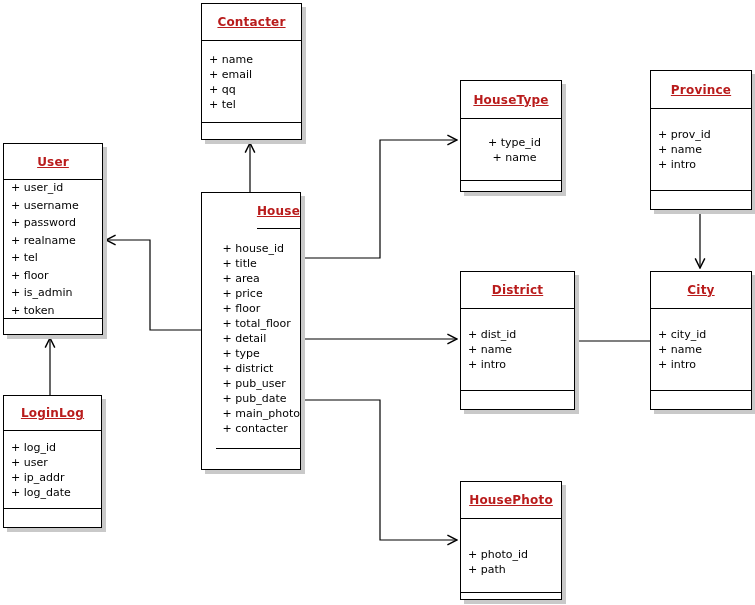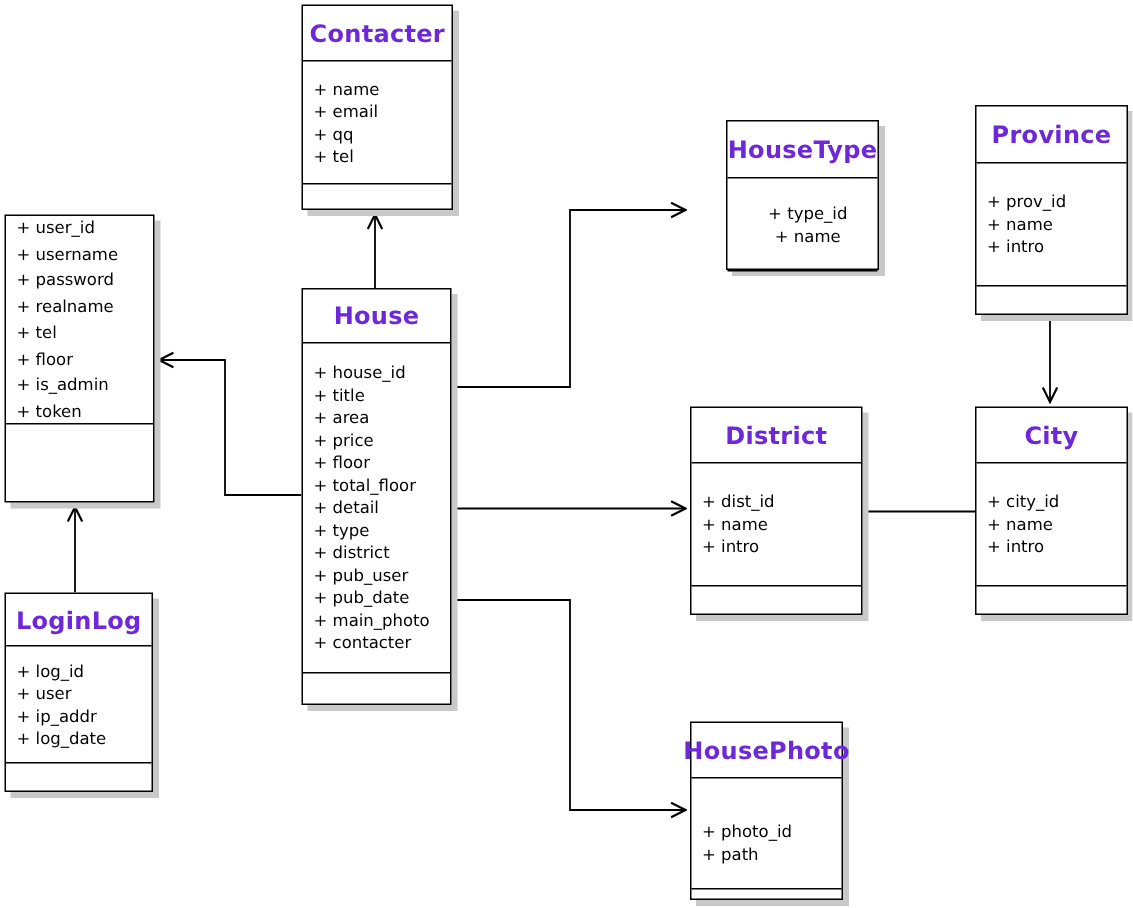--- a/index.html
+++ b/index.html
@@ -36,25 +36,26 @@
     box-shadow: 4px 4px 0 0 #c9c9c9;
     display: flex;
     flex-direction: column;
   }
   .entity-title {
     box-sizing: border-box;
     flex: 0 0 auto;
     display: flex;
     align-items: center;
     justify-content: center;
-    font-size: 16px;
+    font-size: 12px;
     font-weight: bold;
-    color: #6d28d9;
+    color: #b91c1c;
     border-bottom: 1.5px solid #000000;
     letter-spacing: 0.2px;
+    text-decoration: underline;
   }
   .entity-attrs {
     box-sizing: border-box;
     flex: 0 0 auto;
     display: flex;
     flex-direction: column;
     justify-content: center;
     padding-left: 7px;
     font-size: 11px;
     line-height: 15px;
@@ -92,52 +93,53 @@
         <div class="entity-title" style="height: 37px;">Contacter</div>
         <div class="entity-attrs" style="height: 82px;">
           <div class="attr">+ name</div>
           <div class="attr">+ email</div>
           <div class="attr">+ qq</div>
           <div class="attr">+ tel</div>
         </div>
         <div class="entity-footer"></div>
       </div>
       <div class="entity" style="left: 3px; top: 143px; width: 100px; height: 192px;">
+        <div class="entity-title" style="height: 36px;">User</div>
         <div class="entity-attrs" style="height: 139px; justify-content: space-between;">
           <div class="attr">+ user_id</div>
           <div class="attr">+ username</div>
           <div class="attr">+ password</div>
           <div class="attr">+ realname</div>
           <div class="attr">+ tel</div>
           <div class="attr">+ floor</div>
           <div class="attr">+ is_admin</div>
           <div class="attr">+ token</div>
         </div>
         <div class="entity-footer"></div>
       </div>
-      <div class="entity" style="left: 201px; top: 192px; width: 100px; height: 278px;">
+      <div class="entity" style="left: 201px; top: 192px; width: 100px; height: 278px; align-items: flex-end;">
         <div class="entity-title" style="height: 36px;">House</div>
         <div class="entity-attrs" style="height: 220px;">
           <div class="attr">+ house_id</div>
           <div class="attr">+ title</div>
           <div class="attr">+ area</div>
           <div class="attr">+ price</div>
           <div class="attr">+ floor</div>
           <div class="attr">+ total_floor</div>
           <div class="attr">+ detail</div>
           <div class="attr">+ type</div>
           <div class="attr">+ district</div>
           <div class="attr">+ pub_user</div>
           <div class="attr">+ pub_date</div>
           <div class="attr">+ main_photo</div>
           <div class="attr">+ contacter</div>
         </div>
         <div class="entity-footer"></div>
       </div>
-      <div class="entity" style="left: 484px; top: 80px; width: 102px; height: 100px;">
+      <div class="entity" style="left: 460px; top: 80px; width: 102px; height: 112px;">
         <div class="entity-title" style="height: 38px;">HouseType</div>
         <div class="entity-attrs" style="height: 62px; text-align: center;">
           <div class="attr">+ type_id</div>
           <div class="attr">+ name</div>
         </div>
         <div class="entity-footer"></div>
       </div>
       <div class="entity" style="left: 650px; top: 70px; width: 102px; height: 140px;">
         <div class="entity-title" style="height: 38px;">Province</div>
         <div class="entity-attrs" style="height: 82px;">

